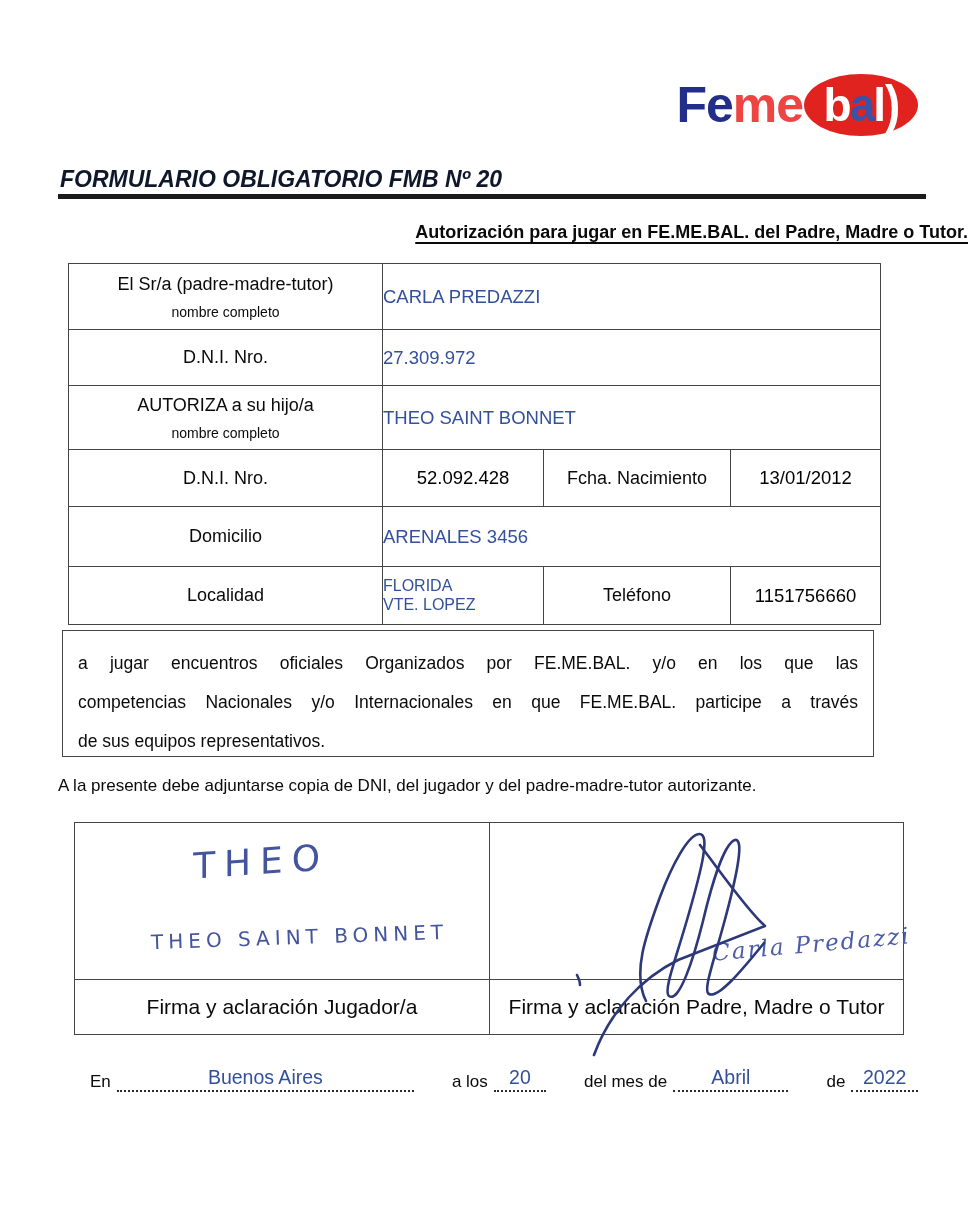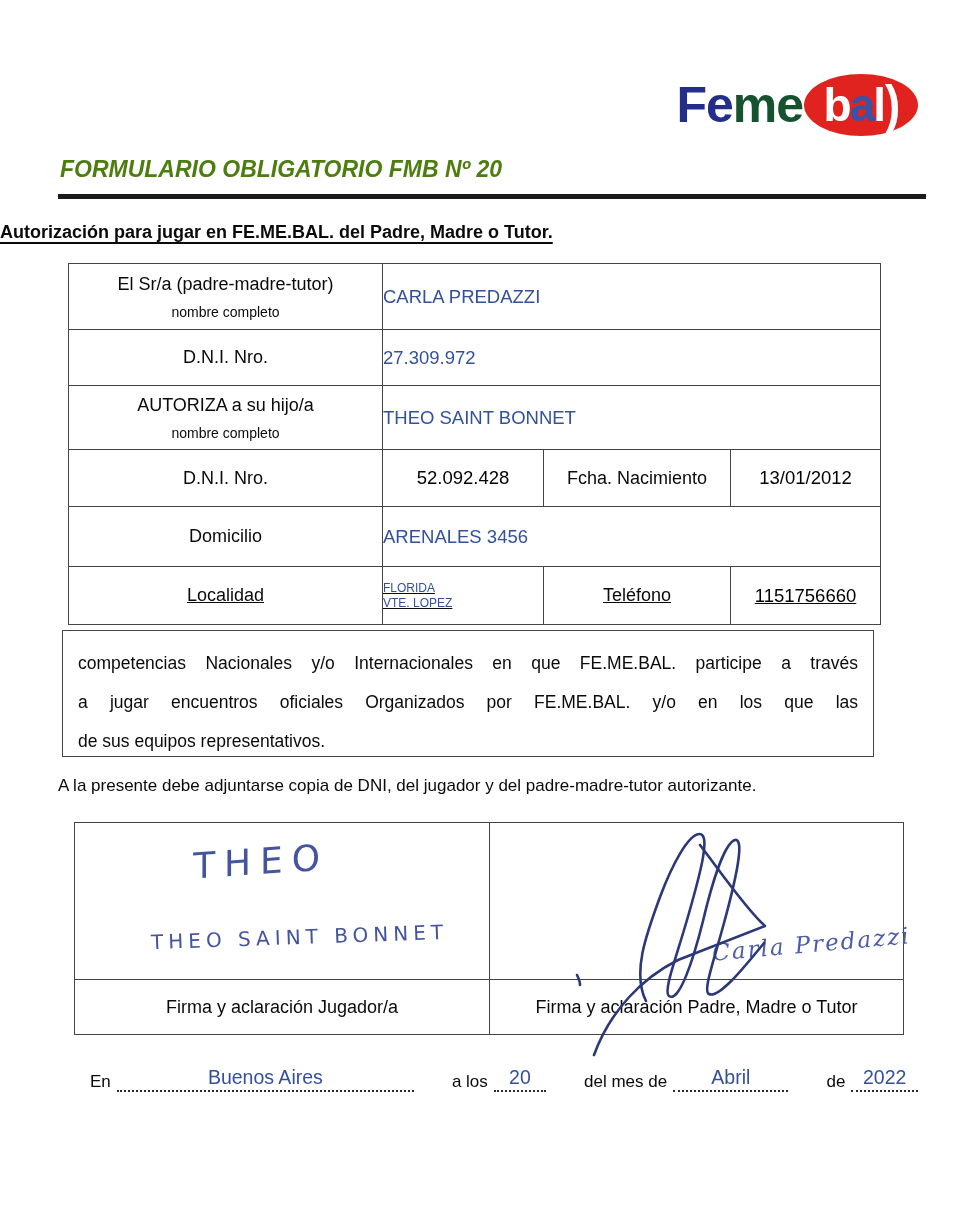--- a/index.html
+++ b/index.html
@@ -3,66 +3,66 @@
 <meta charset="utf-8">
 <style>
   html,body{margin:0;padding:0;background:#ffffff;}
   .page{position:relative;width:968px;height:1206px;background:#ffffff;overflow:hidden;
         font-family:"Liberation Sans",sans-serif;color:#0a0a0a;}
 
   
   .logo{position:absolute;top:74px;right:50px;display:flex;align-items:center;
         font-weight:bold;font-size:50px;letter-spacing:-1px;line-height:1;}
   .logo .fe{color:#232e8a;}
-  .logo .me{color:#14532d;}
+  .logo .me{color:#ef4444;}
   .logo .ball{display:inline-flex;align-items:center;justify-content:center;
         width:114px;height:62px;background:#e0231f;border-radius:50%;margin-left:1px;}
   .logo .ball span{font-size:46px;font-weight:bold;letter-spacing:-2px;}
   .logo .b,.logo .l{color:#ffffff;}
   .logo .a{color:#3c52a6;}
   .logo .paren{color:#ffffff;font-size:40px;margin-left:1px;transform:scaleY(1.15);}
 
   
-  .form-title{position:absolute;left:60px;top:156px;font-size:23px;font-weight:bold;
-        font-style:italic;letter-spacing:0px;color:#4d7c0f;}
+  .form-title{position:absolute;left:60px;top:166px;font-size:23px;font-weight:bold;
+        font-style:italic;letter-spacing:0px;color:#0f172a;}
   .title-rule{position:absolute;left:58px;top:194px;width:868px;height:5px;background:#1b1b1b;}
-  .form-subtitle{position:absolute;left:0;top:222px;width:100%;text-align:left;
+  .form-subtitle{position:absolute;left:0;top:222px;width:100%;text-align:right;
         font-size:18px;font-weight:bold;}
   .form-subtitle span{text-decoration:underline;text-decoration-thickness:2px;text-underline-offset:4px;}
 
   
   table.auth{position:absolute;left:68px;top:263px;width:812px;border-collapse:collapse;
         table-layout:fixed;}
   table.auth td{border:1.5px solid #454545;padding:0;vertical-align:middle;}
   td.lab{text-align:center;font-size:18px;}
   td.lab .sub{font-size:14px;margin-top:9px;}
   td.val{color:#33509c;font-size:18.5px;padding-left:36px;}
   td.val-c{color:#000000;font-size:18.5px;text-align:center;}
   td.lab-c{text-align:center;font-size:18px;}
-  td.val-loc{color:#33509c;font-size:12px;line-height:1.18;padding-left:24px;}
+  td.val-loc{color:#33509c;font-size:16px;line-height:1.18;padding-left:24px;}
   tr.r1{height:66px;} tr.r2{height:56px;} tr.r3{height:64px;}
-  tr.r4{height:57px;} tr.r5{height:60px;} tr.r6{height:58px;text-decoration:underline;}
+  tr.r4{height:57px;} tr.r5{height:60px;} tr.r6{height:58px;}
 
   
   .para-box{position:absolute;left:62px;top:630px;width:812px;height:127px;box-sizing:border-box;
         border:1.5px solid #454545;padding:13px 15px 0 15px;font-size:17.5px;line-height:39px;}
   .para-line{text-align:justify;text-align-last:justify;}
   .para-line.last{text-align-last:left;}
 
   
   .note{position:absolute;left:58px;top:776px;width:880px;font-size:17px;}
 
   
   .sig-box{position:absolute;left:74px;top:822px;width:830px;height:213px;box-sizing:border-box;
         border:1.5px solid #454545;display:grid;grid-template-columns:1fr 1fr;
         grid-template-rows:1fr 55px;}
   .sig-cell{position:relative;overflow:visible;}
   .sig-cell.right{border-left:1.5px solid #454545;}
   .sig-caption{border-top:1.5px solid #454545;display:flex;align-items:center;
-        justify-content:center;font-size:18px;}
+        justify-content:center;font-size:21px;}
   .sig-caption.right{border-left:1.5px solid #454545;}
   .hand-theo{position:absolute;left:118px;top:18px;font-family:"DejaVu Sans",sans-serif;
         font-size:36px;color:#44549e;letter-spacing:9px;transform:rotate(-4deg) skewX(-4deg);}
   .hand-name{position:absolute;left:76px;top:102px;font-family:"DejaVu Sans",sans-serif;
         font-size:20px;color:#44549e;letter-spacing:5px;transform:rotate(-2deg);white-space:nowrap;}
   .hand-carla{position:absolute;left:222px;top:108px;font-family:"DejaVu Serif",serif;
         font-style:italic;font-size:23px;color:#4d5ca6;letter-spacing:2px;
         transform:rotate(-5deg);white-space:nowrap;}
   .sig-svg{position:absolute;left:60px;top:0px;overflow:visible;z-index:3;}
 
@@ -140,22 +140,22 @@
         <div>FLORIDA</div>
         <div>VTE. LOPEZ</div>
       </td>
       <td class="lab-c">Teléfono</td>
       <td class="val-c">1151756660</td>
     </tr>
   </tbody>
     </table>
 
   <div class="para-box">
+    <div class="para-line">a jugar encuentros oficiales Organizados por FE.ME.BAL. y/o en los que las</div>
     <div class="para-line">competencias Nacionales y/o Internacionales en que FE.ME.BAL. participe a través</div>
-    <div class="para-line">a jugar encuentros oficiales Organizados por FE.ME.BAL. y/o en los que las</div>
     <div class="para-line last">de sus equipos representativos.</div>
   </div>
 
   <div class="note">A la presente debe adjuntarse copia de DNI, del jugador y del padre-madre-tutor autorizante.</div>
 
   <div class="sig-box">
     <div class="sig-cell">
       <div class="hand-theo">THEO</div>
       <div class="hand-name">THEO SAINT BONNET</div>
     </div>

